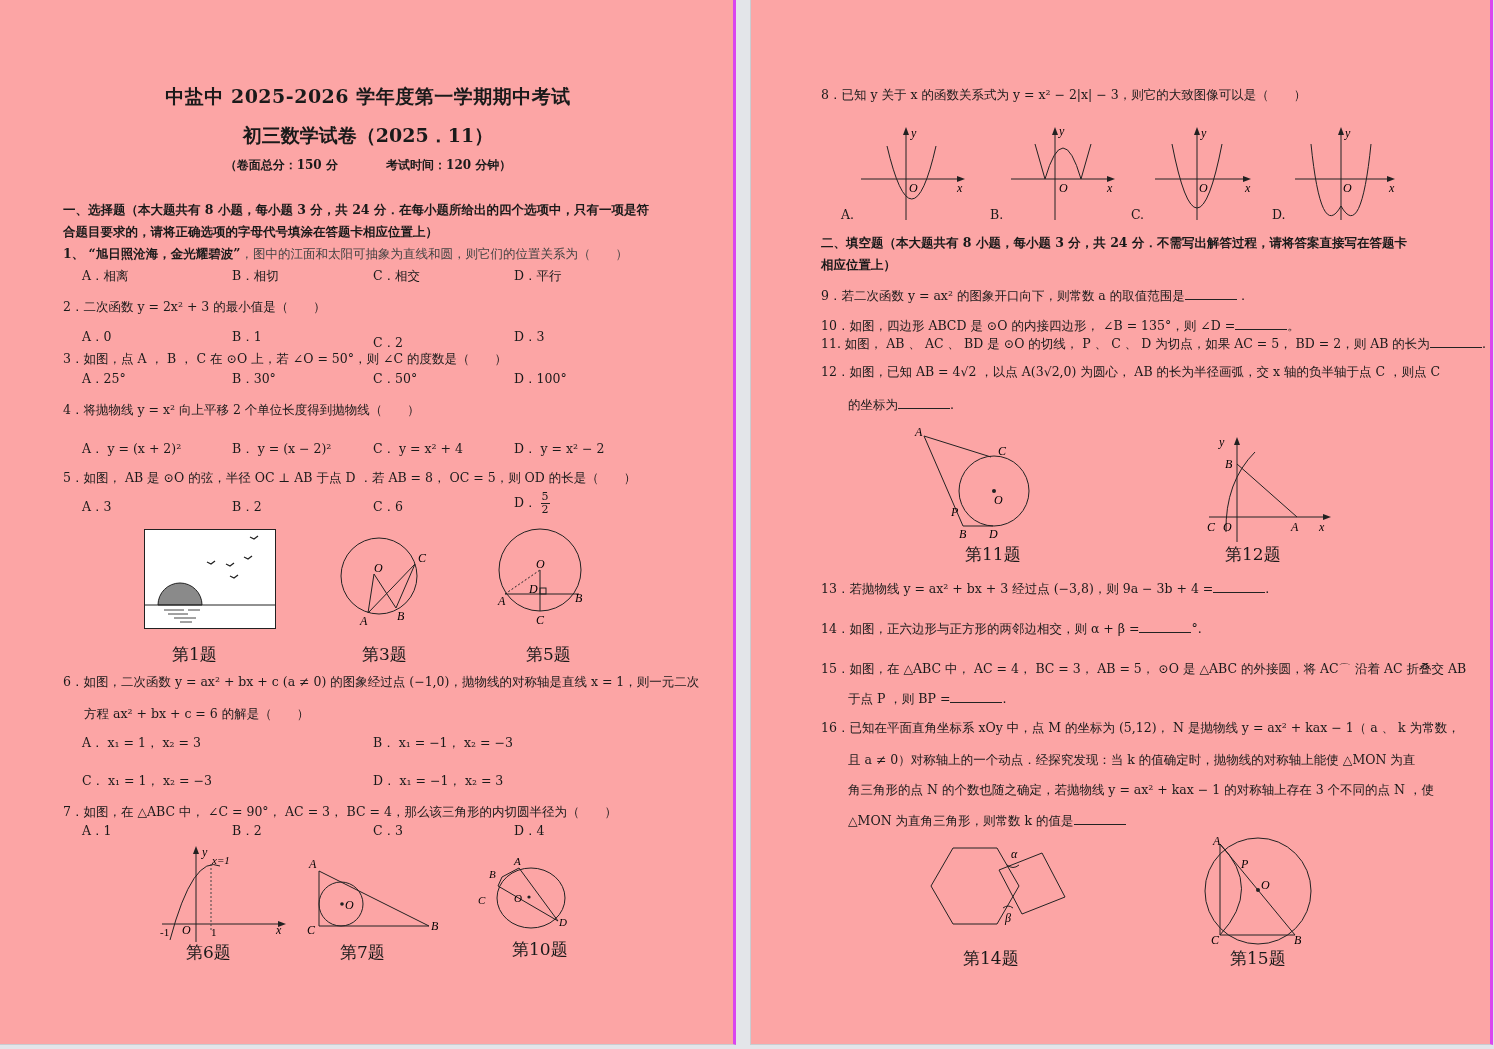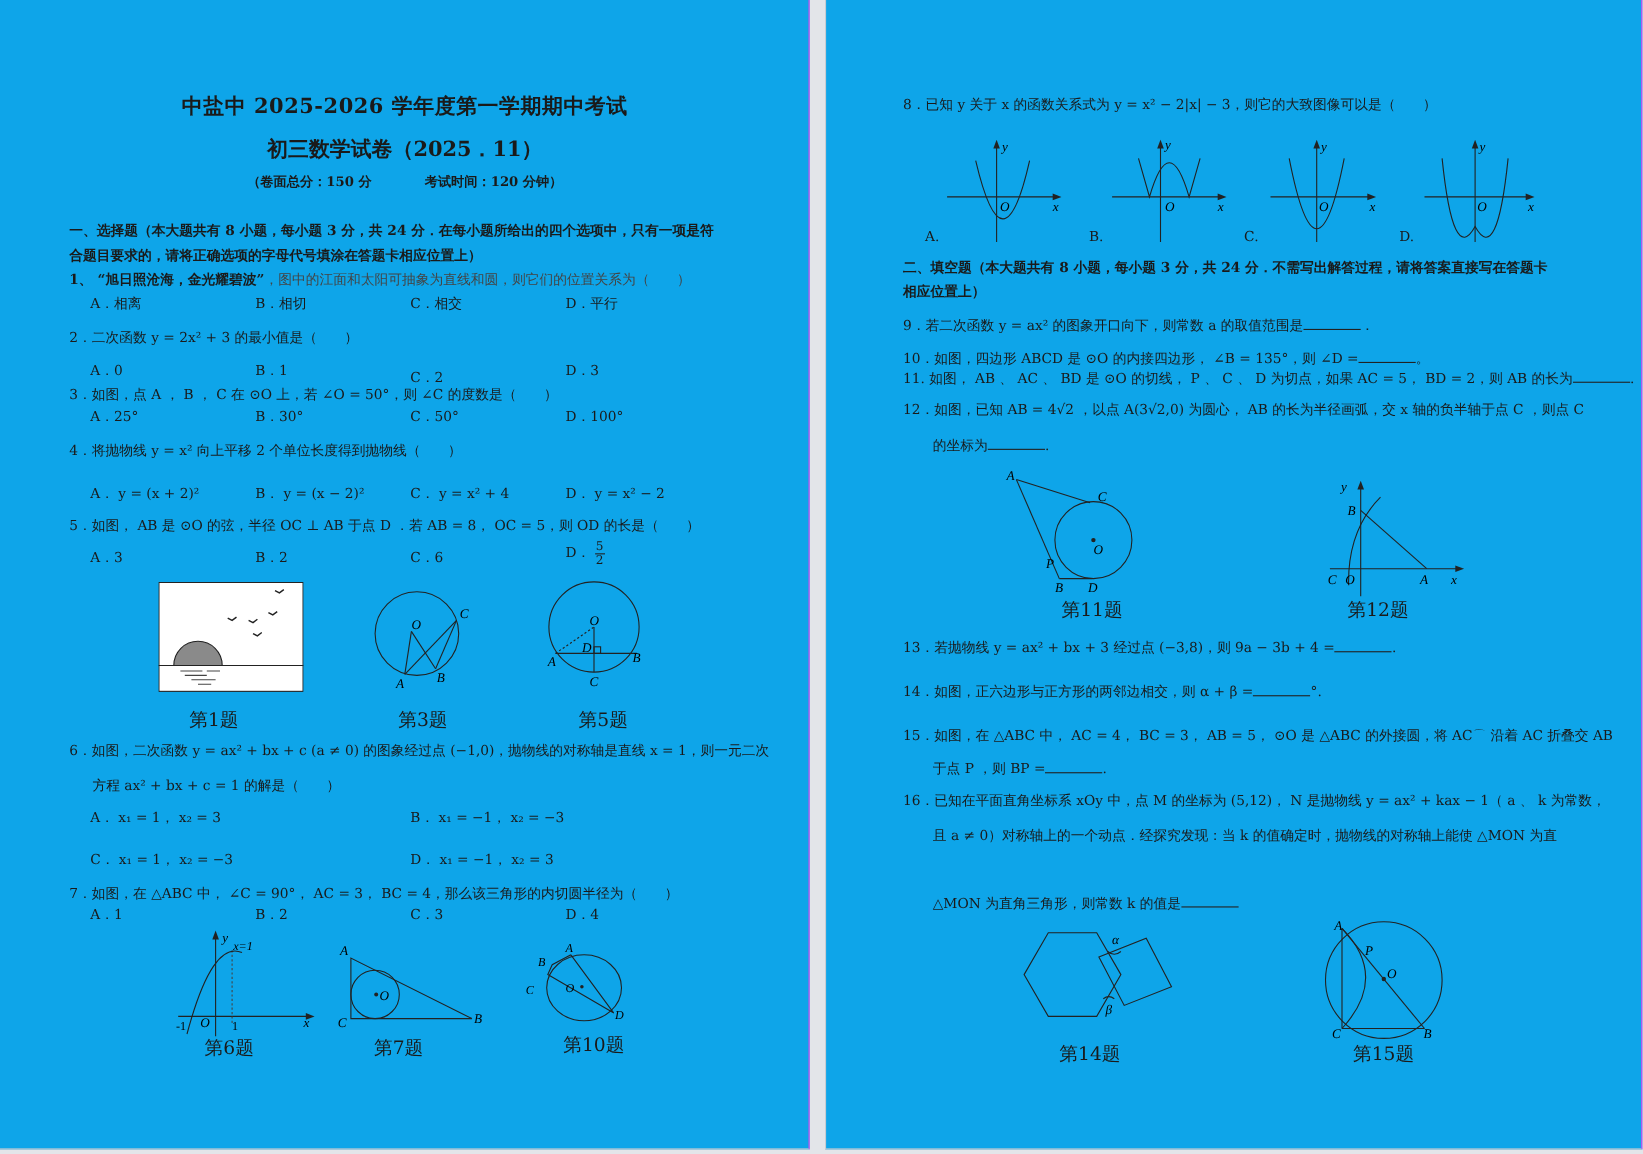--- a/index.html
+++ b/index.html
@@ -4,22 +4,22 @@
 <style>
   html, body { margin:0; padding:0; }
   body {
     width:1494px; height:1049px; overflow:hidden;
     background:#e3e5e9;
     font-family:"DejaVu Serif","Liberation Serif",serif;
     color:#1a1a1a;
     position:relative;
   }
   .page {
-    position:absolute; top:0; background:#0ea5e9;
-    border-right:1px solid #d946ef; border-bottom:1px solid #c9ccd1;
+    position:absolute; top:0; background:#fca5a5;
+    border-right:3px solid #d946ef; border-bottom:1px solid #c9ccd1;
     box-sizing:border-box;
   }
   .page-left { left:0; width:736px; height:1045px; }
   .page-right { left:750px; width:743px; height:1045px; border-left:1px solid #c9ccd1; }
   .abs { position:absolute; white-space:nowrap; }
   .title1 { font-size:19px; font-weight:bold; left:0; width:736px; text-align:center; top:84px; letter-spacing:0.5px; }
   .title2 { font-size:19px; font-weight:bold; left:0; width:736px; text-align:center; top:123px; }
   .sub { font-size:12px; font-weight:bold; left:0; width:736px; text-align:center; top:157px; }
   .sub span { margin:0 22px;text-align:right; }
   .sec { font-size:12.5px; font-weight:bold; line-height:22px; }
@@ -125,21 +125,21 @@
       <text x="40" y="42" font-size="12" font-style="italic" font-family="Liberation Serif,serif">O</text>
       <text x="33" y="67" font-size="12" font-style="italic" font-family="Liberation Serif,serif">D</text>
       <text x="2" y="79" font-size="12" font-style="italic" font-family="Liberation Serif,serif">A</text>
       <text x="79" y="76" font-size="12" font-style="italic" font-family="Liberation Serif,serif">B</text>
       <text x="40" y="98" font-size="12" font-style="italic" font-family="Liberation Serif,serif">C</text>
     </svg>
   </div>
   <div class="abs cap" style="left:526px;top:643px;">第5题</div>
 
   <div class="abs q" style="left:63px;top:673px;">6．如图，二次函数 y = ax² + bx + c (a ≠ 0) 的图象经过点 (−1,0)，抛物线的对称轴是直线 x = 1，则一元二次</div>
-  <div class="abs q" style="left:84px;top:705px;">方程 ax² + bx + c = 1 的解是（　　）</div>
+  <div class="abs q" style="left:84px;top:705px;">方程 ax² + bx + c = 6 的解是（　　）</div>
   <div class="abs opt" style="left:82px;top:735px;">A．  x₁ = 1， x₂ = 3</div>
   <div class="abs opt" style="left:373px;top:735px;">B．  x₁ = −1， x₂ = −3</div>
   <div class="abs opt" style="left:82px;top:773px;">C．  x₁ = 1， x₂ = −3</div>
   <div class="abs opt" style="left:373px;top:773px;">D．  x₁ = −1， x₂ = 3</div>
 
   <div class="abs q" style="left:63px;top:803px;">7．如图，在 △ABC 中， ∠C = 90°， AC = 3， BC = 4，那么该三角形的内切圆半径为（　　）</div>
   <div class="abs opt" style="left:82px;top:823px;">A．1</div>
   <div class="abs opt" style="left:232px;top:823px;">B．2</div>
   <div class="abs opt" style="left:373px;top:823px;">C．3</div>
   <div class="abs opt" style="left:514px;top:823px;">D．4</div>
@@ -315,20 +315,21 @@
     <span>14．如图，正六边形与正方形的两邻边相交，则 α + β =</span><span class="blank"></span><span>°.</span>
   </div>
 
   <div class="abs q" style="left:70px;top:660px;">15．如图，在 △ABC 中， AC = 4， BC = 3， AB = 5， ⊙O 是 △ABC 的外接圆，将 AC⌒ 沿着 AC 折叠交 AB</div>
   <div class="abs q" style="left:97px;top:690px;">
     <span>于点 P ，则 BP =</span><span class="blank"></span><span>.</span>
   </div>
 
   <div class="abs q" style="left:70px;top:719px;">16．已知在平面直角坐标系 xOy 中，点 M 的坐标为 (5,12)， N 是抛物线 y = ax² + kax − 1（ a 、 k 为常数，</div>
   <div class="abs q" style="left:97px;top:751px;">且 a ≠ 0）对称轴上的一个动点．经探究发现：当 k 的值确定时，抛物线的对称轴上能使 △MON 为直</div>
+  <div class="abs q" style="left:97px;top:781px;">角三角形的点 N 的个数也随之确定，若抛物线 y = ax² + kax − 1 的对称轴上存在 3 个不同的点 N ，使</div>
   <div class="abs q" style="left:97px;top:812px;">
     <span>△MON 为直角三角形，则常数 k 的值是</span><span class="blank"></span>
   </div>
 
   <div class="abs fig" style="left:178px;top:842px;">
     <svg width="140" height="90" viewBox="0 0 140 90">
       <polygon points="24,6 68,6 90,44 68,82 24,82 2,44" fill="none" stroke="#222"></polygon>
       <polygon points="70,28 113,11 136,55 93,72" fill="none" stroke="#222"></polygon>
       <path d="M78 23 Q 84 28 90 23" fill="none" stroke="#222"></path>
       <path d="M74 66 Q 79 62 84 66" fill="none" stroke="#222"></path>

